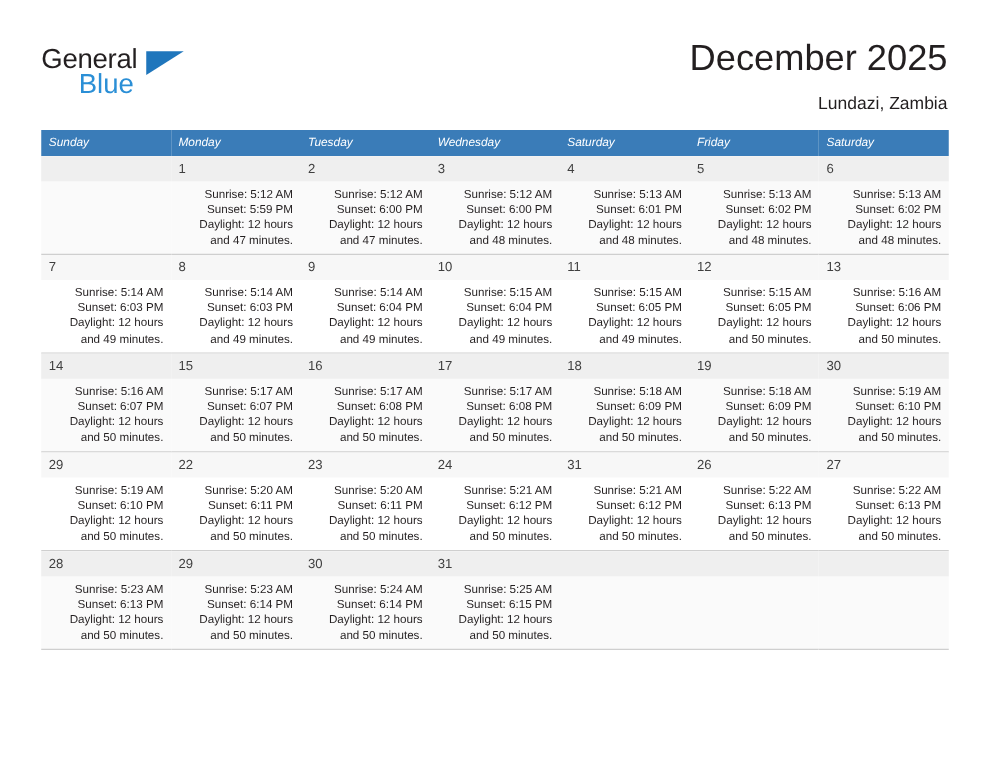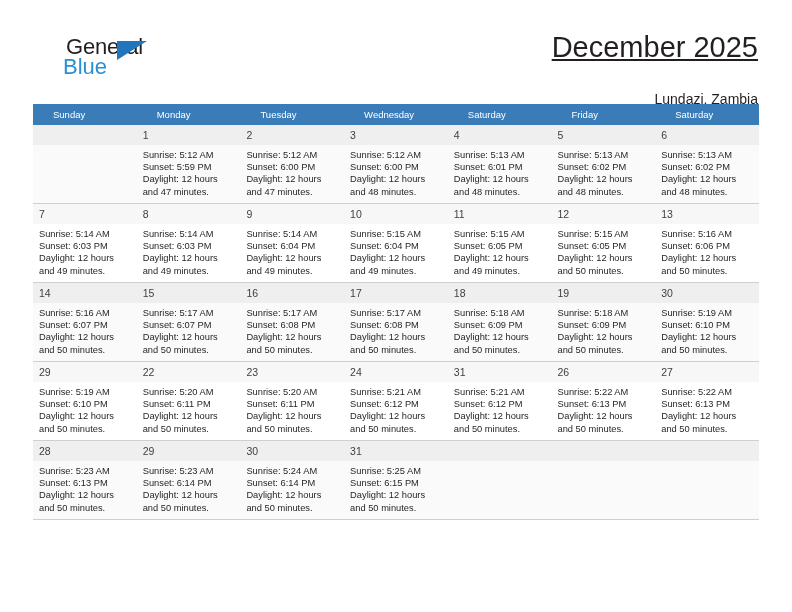--- a/index.html
+++ b/index.html
@@ -38,21 +38,20 @@
   }
   .logo-general {
     position: absolute;
     left: 0;
     top: 0;
     font-size: 22px;
     letter-spacing: -0.2px;
     color: #231f20;
     font-family: "Liberation Sans", sans-serif;
     line-height: 26px;
-    margin-left: 33px;
   }
   .logo-triangle {
     position: absolute;
     left: 84px;
     top: 7px;
     width: 0;
     height: 0;
     border-left: 30px solid #1f76bc;
     border-bottom: 19px solid transparent;
   }
@@ -70,48 +69,48 @@
     right: 34px;
     top: 30px;
     text-align: right;
   }
   .cal-title {
     font-size: 29px;
     font-weight: normal;
     color: #231f20;
     line-height: 34px;
     white-space: nowrap;
-    text-decoration: underline;
   }
   .cal-subtitle {
     font-size: 14px;
     color: #231f20;
     line-height: 20px;
-    margin-top: 25px;
+    margin-top: 8px;
     white-space: nowrap;
   }
 
   
   .calendar {
     position: absolute;
     left: 33px;
     top: 104px;
     width: 726px;
     border-collapse: collapse;
     table-layout: fixed;
   }
   .calendar th {
     background: #3a7cb8;
     color: #ffffff;
     font-size: 9.5px;
     font-weight: normal;
     text-align: left;
-    padding: 5px 0 5px 20px;
+    padding: 5px 0 5px 6px;
     height: 11px;
     border: none;
+    font-style: italic;
   }
   .calendar td {
     vertical-align: top;
     height: 79px;
     padding: 0;
     border: none;
     background: #ffffff;
   }
   .daycell {
     position: relative;
@@ -133,20 +132,21 @@
     background: #efefef;
   }
   .row-shade .daycell {
     background: #fafafa;
   }
   .info {
     padding: 4px 6px 0 6px;
     font-size: 9.3px;
     line-height: 12.2px;
     color: #231f20;
+    text-align: right;
   }
   .info div {
     white-space: nowrap;
   }
   .empty .daynum {
     background: #f7f7f7;
   }
   .row-shade .empty .daynum {
     background: #efefef;
   }

